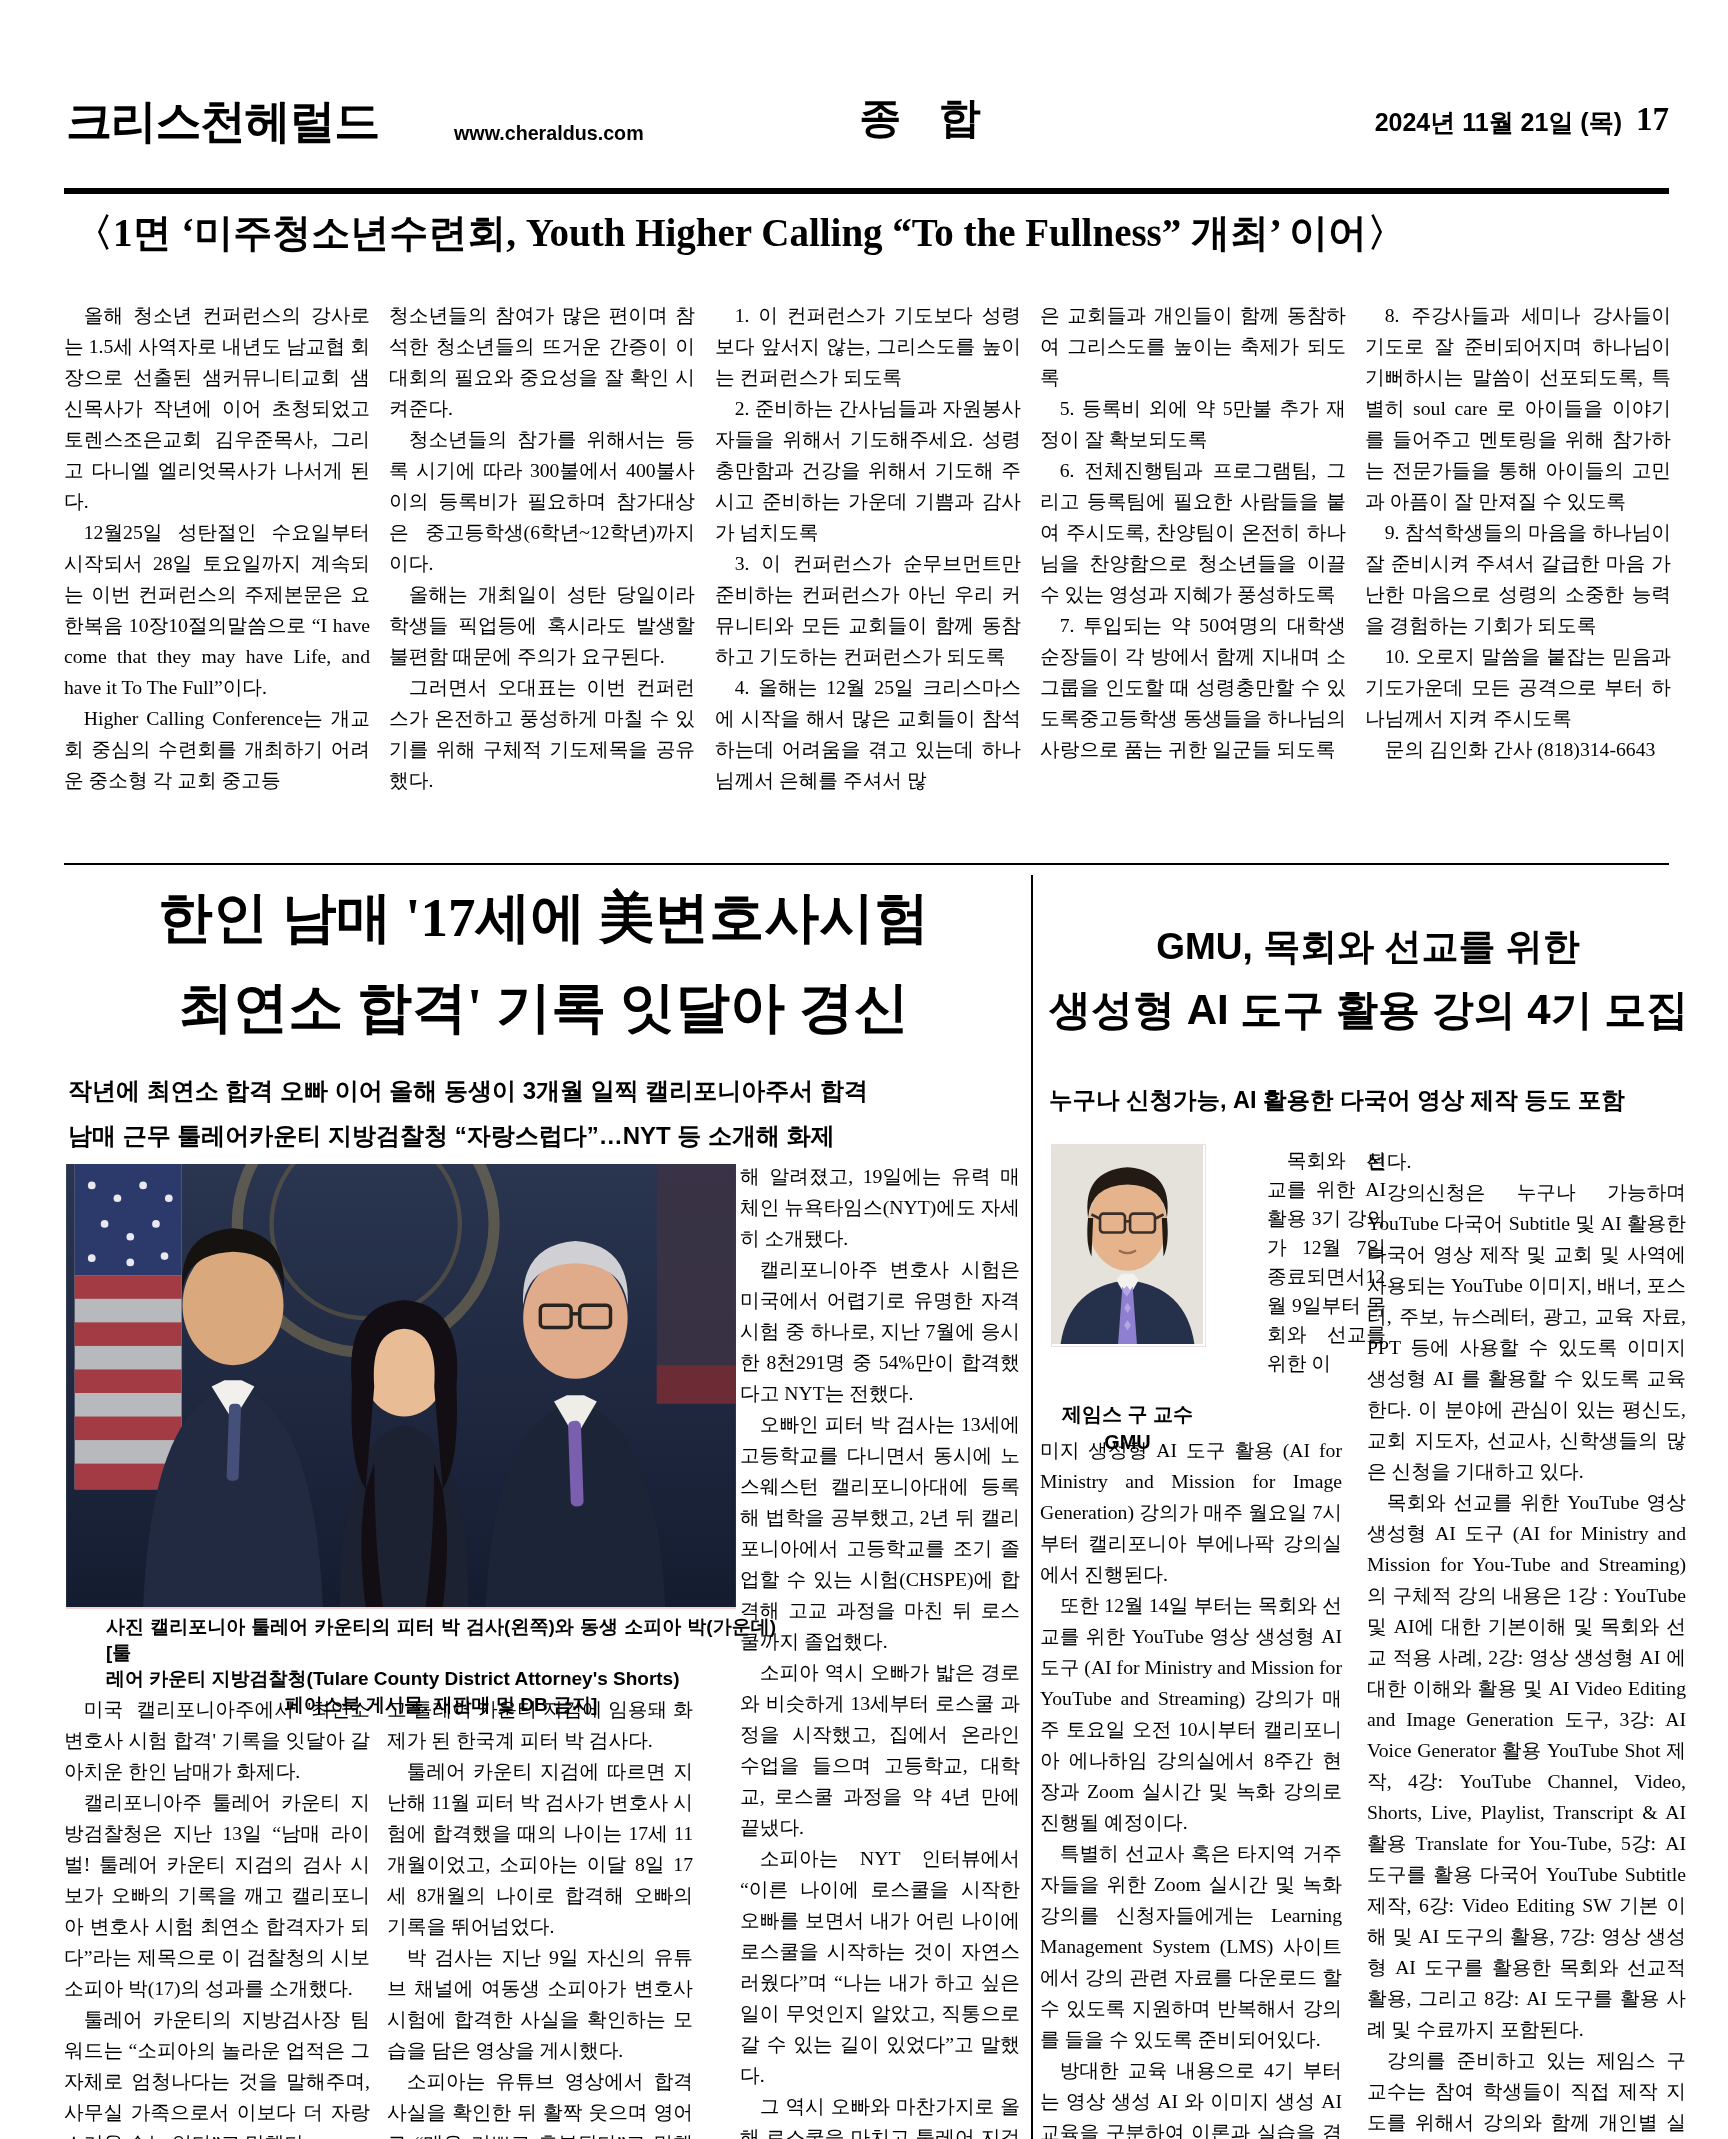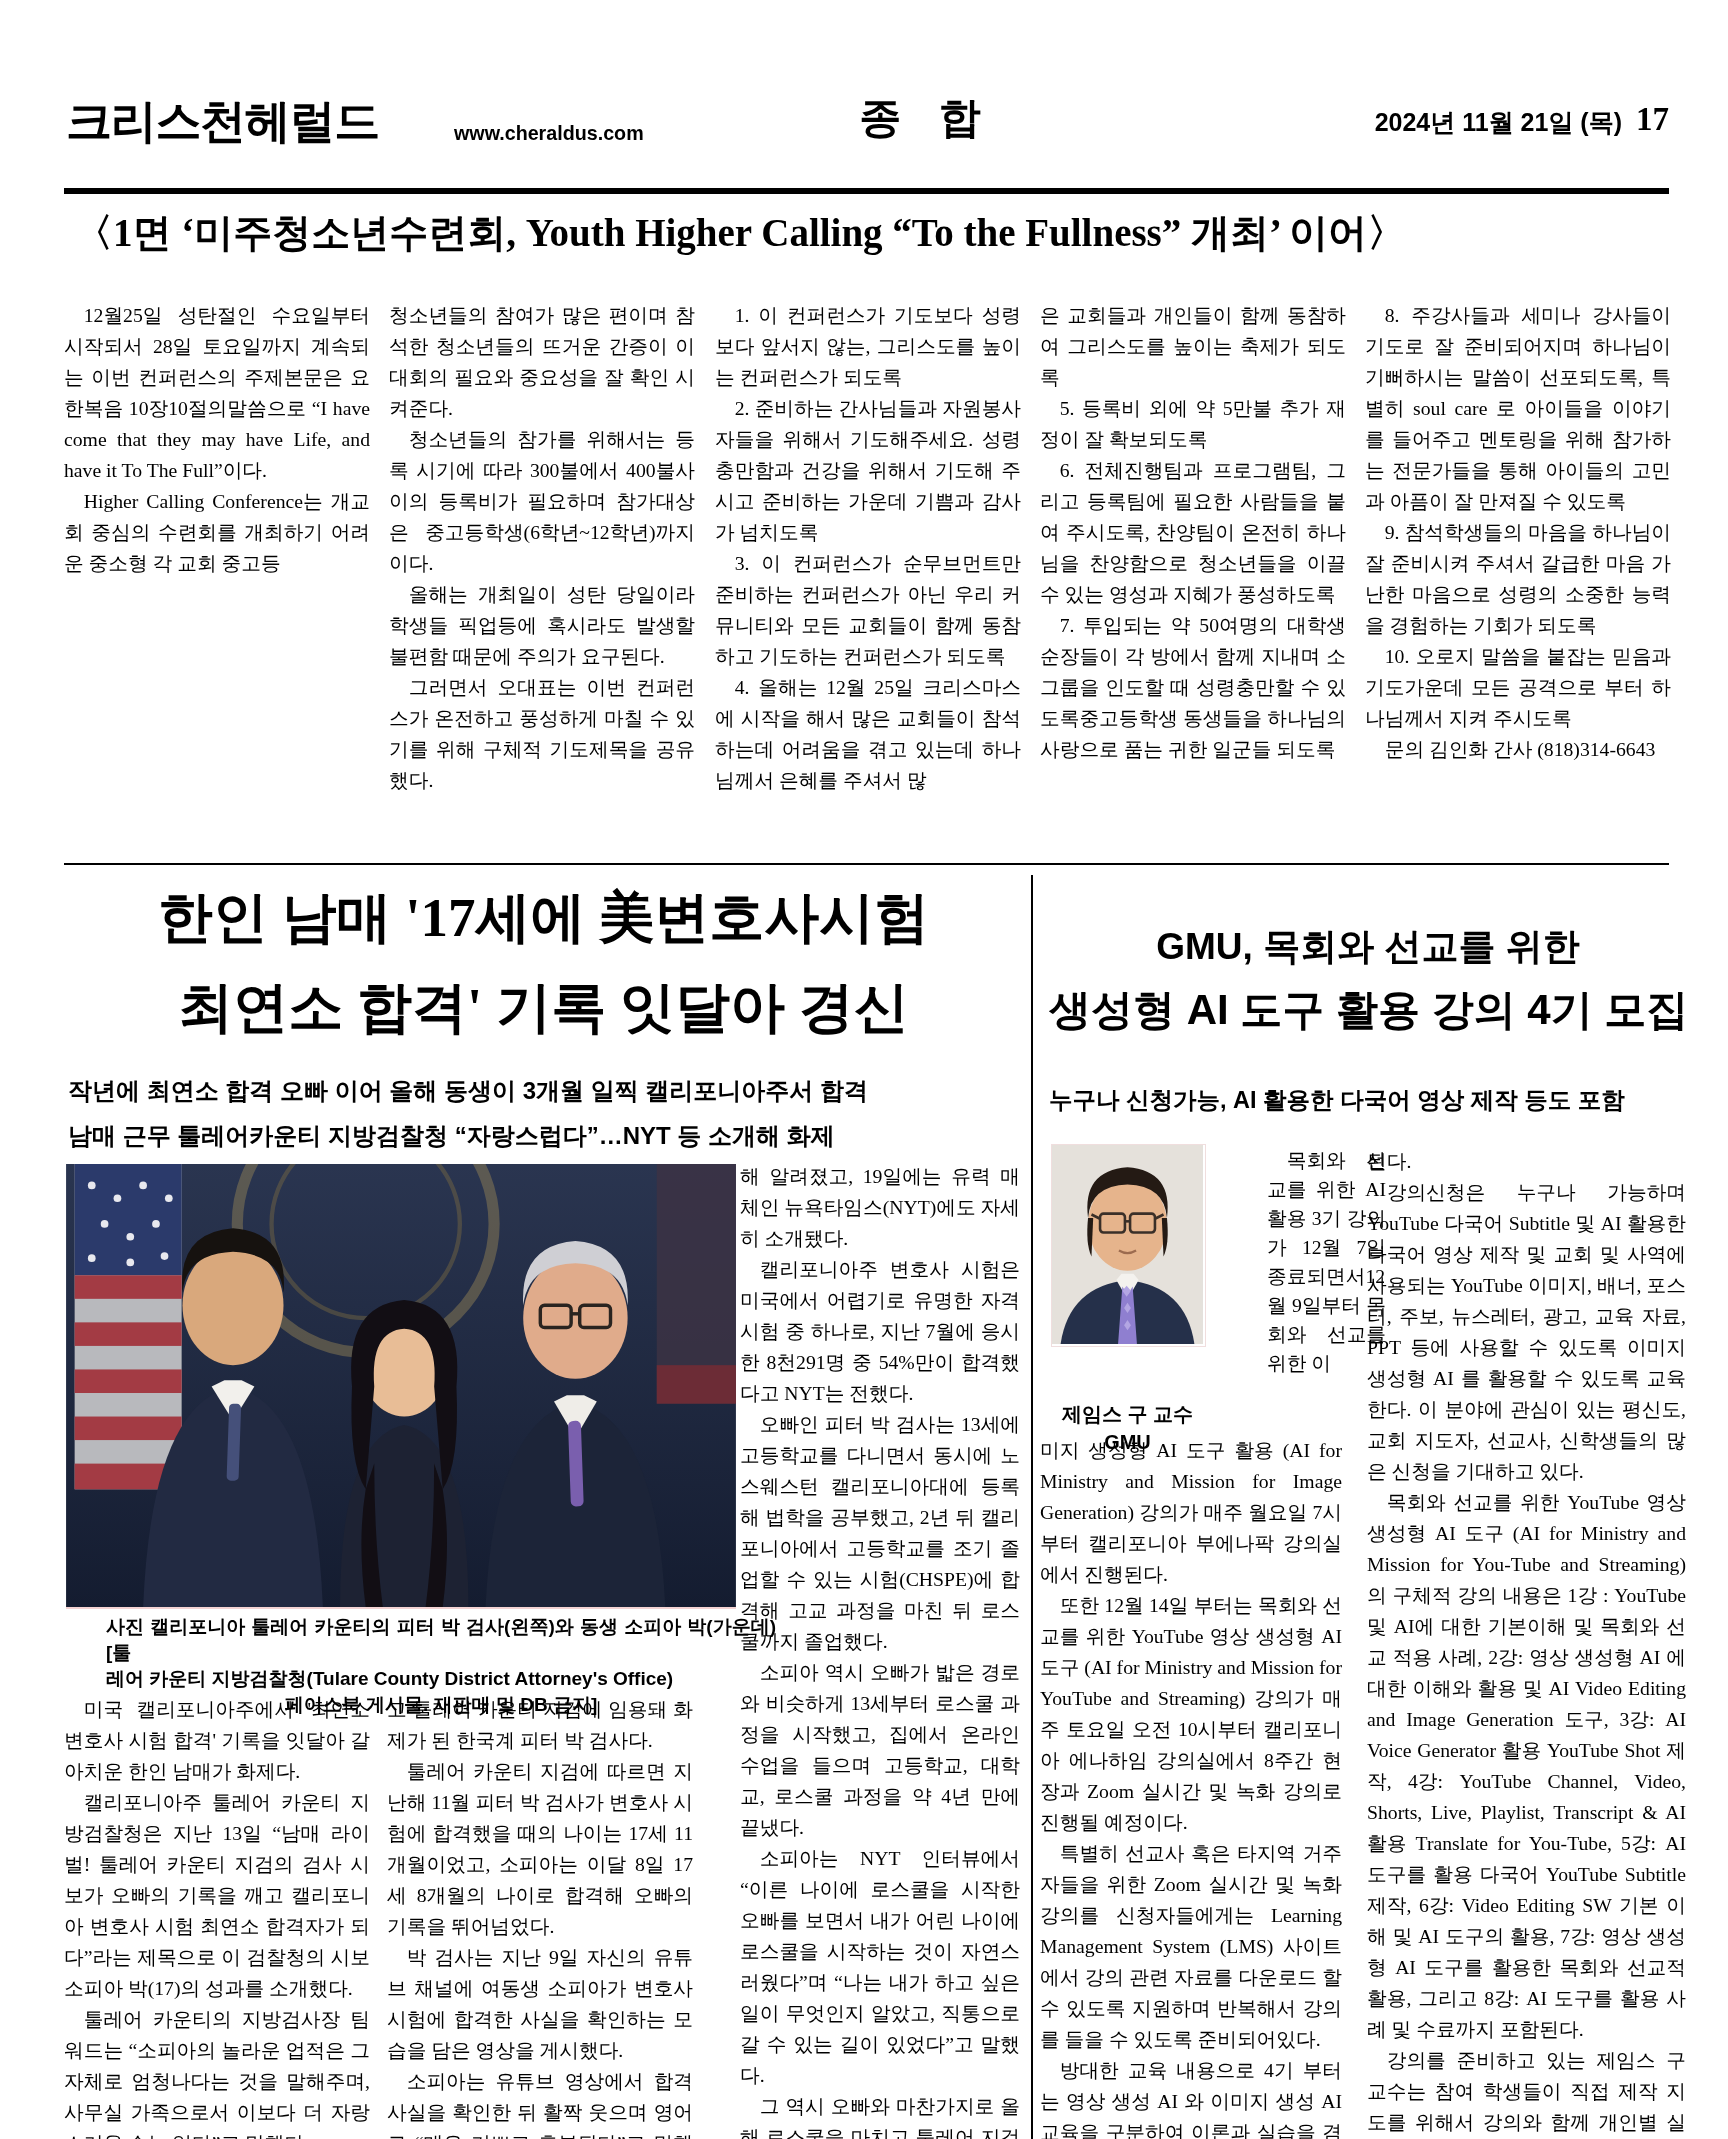--- a/index.html
+++ b/index.html
@@ -29,20 +29,21 @@
   <div class="abs sans" style="left:66px;top:91px;font-size:46px;font-weight:800;letter-spacing:-1.3px;">크리스천헤럴드</div>
   <div class="abs sans" style="left:454px;top:122px;font-size:19.7px;font-weight:700;">www.cheraldus.com</div>
   <div class="abs sans headline-center" style="left:826px;top:90px;width:188px;font-size:42px;font-weight:800;letter-spacing:13px;text-indent:13px;">종 합</div>
   <div class="abs sans" style="right:107px;top:106px;font-size:25px;font-weight:700;">2024년 11월 21일 (목)</div>
   <div class="abs serif" style="right:60px;top:101px;font-size:33px;font-weight:600;">17</div>
   <div class="abs rule" style="left:64px;top:188px;width:1605px;height:5.6px;"></div>
 
   <div class="abs serif" style="left:74px;top:206px;width:1592px;font-size:39px;font-weight:600;white-space:nowrap;overflow:hidden;">〈1면 ‘미주청소년수련회, Youth Higher Calling “To the Fullness” 개최’ 이어〉</div>
 
   <div class="col serif" style="left:64px;top:300px;width:306px;height:554px;">
+      <p>올해 청소년 컨퍼런스의 강사로는 1.5세 사역자로 내년도 남교협 회장으로 선출된 샘커뮤니티교회 샘신목사가 작년에 이어 초청되었고 토렌스조은교회 김우준목사, 그리고 다니엘 엘리엇목사가 나서게 된다.</p>
       <p>12월25일 성탄절인 수요일부터 시작되서 28일 토요일까지 계속되는 이번 컨퍼런스의 주제본문은 요한복음 10장10절의말씀으로 “I have come that they may have Life, and have it To The Full”이다.</p>
       <p>Higher Calling Conference는 개교회 중심의 수련회를 개최하기 어려운 중소형 각 교회 중고등</p>
     </div>
   <div class="col serif" style="left:389px;top:300px;width:306px;height:554px;">
       <p class="flush">청소년들의 참여가 많은 편이며 참석한 청소년들의 뜨거운 간증이 이 대회의 필요와 중요성을 잘 확인 시켜준다.</p>
       <p>청소년들의 참가를 위해서는 등록 시기에 따라 300불에서 400불사이의 등록비가 필요하며 참가대상은 중고등학생(6학년~12학년)까지이다.</p>
       <p>올해는 개최일이 성탄 당일이라 학생들 픽업등에 혹시라도 발생할 불편함 때문에 주의가 요구된다.</p>
       <p>그러면서 오대표는 이번 컨퍼런스가 온전하고 풍성하게 마칠 수 있기를 위해 구체적 기도제목을 공유했다.</p>
     </div>
   <div class="col serif" style="left:715px;top:300px;width:306px;height:554px;">
@@ -144,21 +145,21 @@
         </g>
         <path d="M980 1035 Q1000 600 1190 555 Q1380 600 1400 1035 Z" fill="#1c2438"></path>
         <path d="M1140 555 L1190 640 L1240 555 L1210 540 L1170 540 Z" fill="#efede8"></path>
         <rect x="1176" y="600" width="30" height="200" rx="12" fill="#7a5fae" transform="rotate(-2 1191 700)"></rect>
       </g>
     </svg>
   </div>
 
   <div class="abs caption" style="left:66px;top:1614px;width:670px;">
       <p>사진 캘리포니아 툴레어 카운티의 피터 박 검사(왼쪽)와 동생 소피아 박(가운데) [툴</p>
-      <p>레어 카운티 지방검찰청(Tulare County District Attorney's Office)</p>
+      <p>레어 카운티 지방검찰청(Tulare County District Attorney's Shorts)</p>
       <p>페이스북 게시물. 재판매 및 DB 금지]</p>
     </div>
 
   <div class="col serif" style="left:64px;top:1694px;width:306px;height:666px;">
       <p>미국 캘리포니아주에서 '최연소 변호사 시험 합격' 기록을 잇달아 갈아치운 한인 남매가 화제다.</p>
       <p>캘리포니아주 툴레어 카운티 지방검찰청은 지난 13일 “남매 라이벌! 툴레어 카운티 지검의 검사 시보가 오빠의 기록을 깨고 캘리포니아 변호사 시험 최연소 합격자가 되다”라는 제목으로 이 검찰청의 시보 소피아 박(17)의 성과를 소개했다.</p>
       <p>툴레어 카운티의 지방검사장 팀 워드는 “소피아의 놀라운 업적은 그 자체로 엄청나다는 것을 말해주며, 사무실 가족으로서 이보다 더 자랑스러울 수는 없다”고 말했다.</p>
     </div>
   <div class="col serif" style="left:387px;top:1694px;width:306px;height:912px;">
       <p class="flush">고 툴레어 카운티 지검에 임용돼 화제가 된 한국계 피터 박 검사다.</p>

